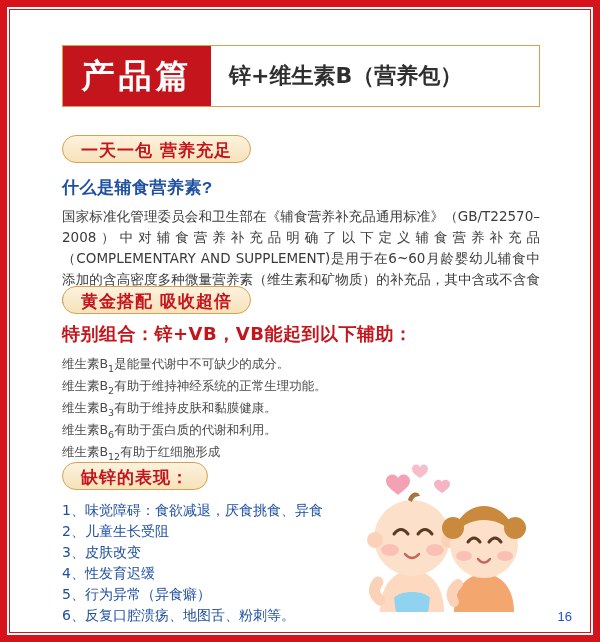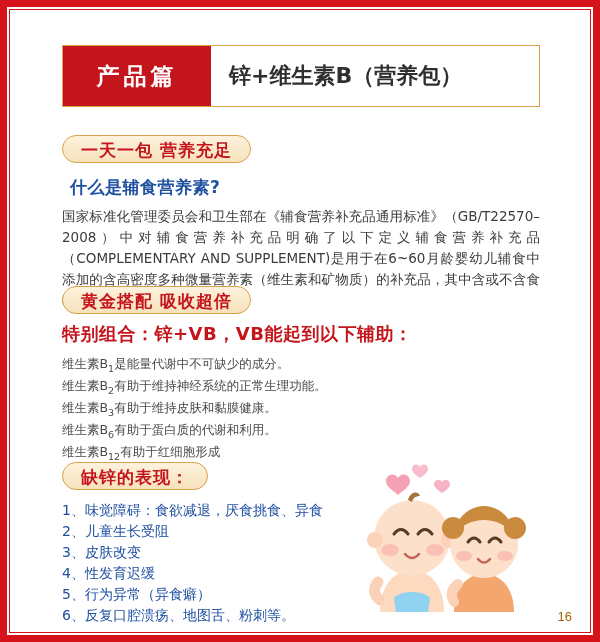--- a/index.html
+++ b/index.html
@@ -62,21 +62,21 @@
   }
   .header-tag {
     width: 148px;
     background: #c5151c;
     display: flex;
     align-items: center;
     justify-content: center;
   }
   .header-tag-text {
     color: #ffffff;
-    font-size: 23px;
+    font-size: 33px;
     font-weight: bold;
     letter-spacing: 4px;
     font-family: "DejaVu Sans", "Liberation Sans", sans-serif;
   }
   .header-titles {
     flex: 1;
     padding-left: 18px;
     display: flex;
     flex-direction: column;
     justify-content: center;
@@ -119,21 +119,21 @@
   #pill3 { left: 62px; top: 462px; }
 
   
   .heading-blue {
     position: absolute;
     color: #1e4fa0;
     font-size: 17px;
     font-weight: bold;
     letter-spacing: 0.5px;
   }
-  #h-what { left: 70px; top: 176px; }
+  #h-what { left: 62px; top: 176px; font-family: Liberation Mono, monospace; }
 
   .heading-red {
     position: absolute;
     color: #c5151c;
     font-size: 18px;
     font-weight: bold;
     letter-spacing: 0.5px;
   }
   #h-combo { left: 62px; top: 322px; }
 
@@ -179,21 +179,21 @@
     font-size: 14px;
     line-height: 21px;
     white-space: nowrap;
   }
 
   
   .page-num {
     position: absolute;
     right: 28px;
     bottom: 18px;
-    color: #a16207;
+    color: #1d4ed8;
     font-size: 13px;
     font-family: "Liberation Sans", sans-serif;
     margin-left: 24px;
   }
 
   
   .illus {
     position: absolute;
     left: 358px;
     top: 462px;

